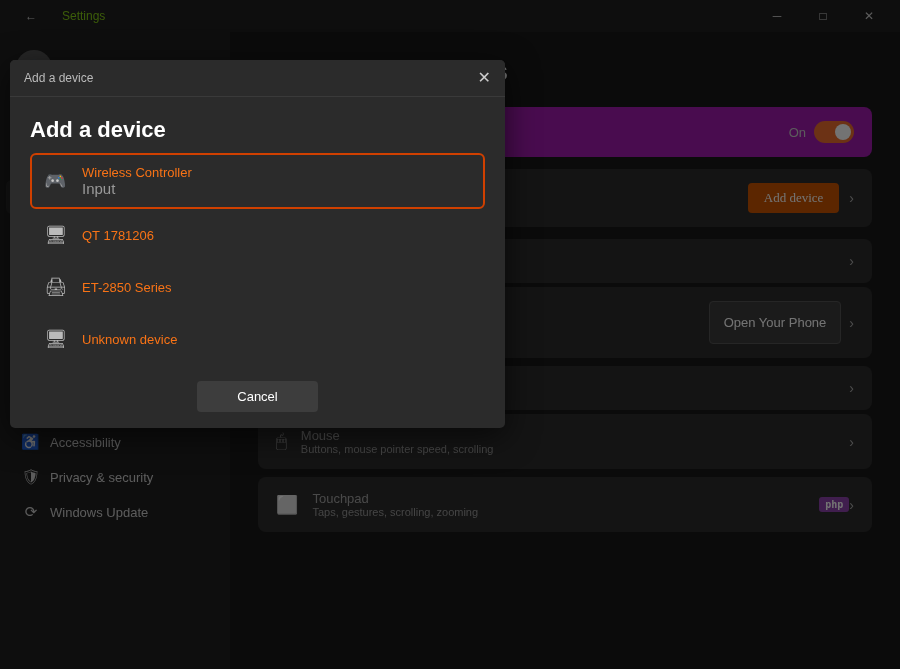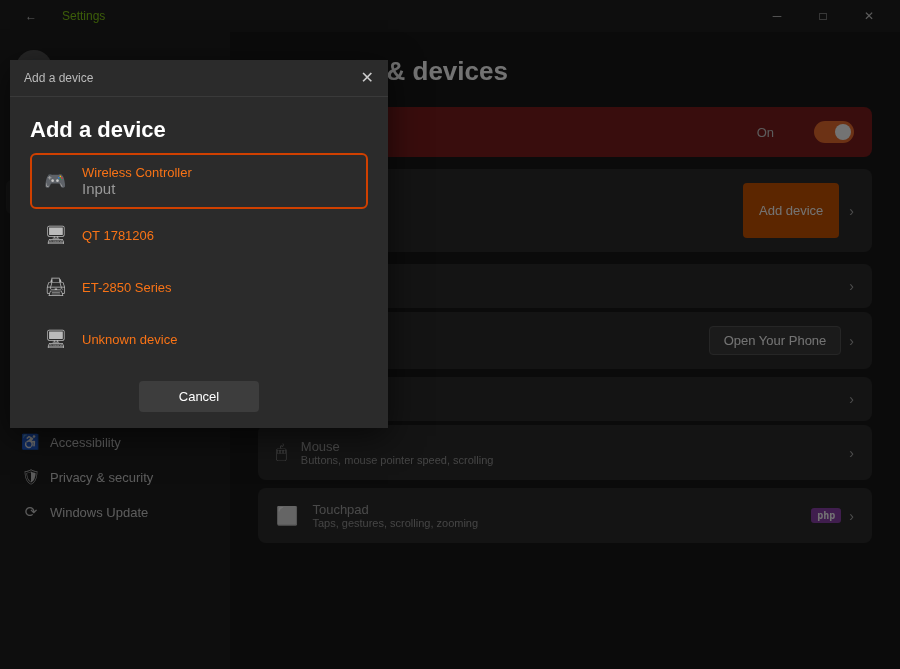--- a/index.html
+++ b/index.html
@@ -166,28 +166,27 @@
 
     .page-title {
       font-size: 26px;
       font-weight: 600;
       color: #fff;
       margin-bottom: 20px;
     }
 
     
     .bt-card {
-      background: #7f1d1d;
+      background: #a21caf;
       border-radius: 8px;
       padding: 14px 18px;
       display: flex;
       align-items: center;
       justify-content: flex-end;
       margin-bottom: 12px;
-      gap: 32px;
     }
     .bt-label { color: #ccc; font-size: 13px; margin-right: 8px; }
     .toggle {
       width: 40px;
       height: 22px;
       background: #f07030;
       border-radius: 12px;
       position: relative;
       cursor: pointer;
       flex-shrink: 0;
@@ -211,25 +210,26 @@
       display: flex;
       align-items: center;
       justify-content: flex-end;
       margin-bottom: 12px;
       cursor: pointer;
     }
     .add-device-btn {
       background: #cc5500;
       border: none;
       color: #fff;
-      padding: 20px 16px;
+      padding: 7px 16px;
       border-radius: 4px;
       font-size: 13px;
       cursor: pointer;
       margin-right: 10px;
+      font-family: Liberation Serif, serif;
     }
     .chevron { color: #aaa; font-size: 14px; }
 
     
     .device-row {
       background: #2d2d2d;
       border-radius: 8px;
       padding: 14px 18px;
       display: flex;
       align-items: center;
@@ -244,22 +244,22 @@
       top: 0; left: 0; right: 0; bottom: 0;
       background: rgba(0,0,0,0.55);
       display: flex;
       align-items: flex-start;
       justify-content: flex-start;
       padding: 60px 0 0 10px;
       z-index: 100;
     }
     .modal {
       background: #2b2b2b;
-      border-radius: 0;
-      width: 378px;
+      border-radius: 5px;
+      width: 495px;
       overflow: hidden;
       box-shadow: 0 8px 32px rgba(0,0,0,0.6);
     }
     .modal-titlebar {
       display: flex;
       align-items: center;
       justify-content: space-between;
       padding: 10px 14px;
       background: #2b2b2b;
       border-bottom: 1px solid #3a3a3a;
@@ -364,21 +364,21 @@
       padding: 14px 18px;
       display: flex;
       align-items: center;
       justify-content: flex-end;
       margin-bottom: 8px;
     }
     .open-phone-btn {
       background: #3d3d3d;
       border: 1px solid #555;
       color: #fff;
-      padding: 6px 14px;
+      padding: 13px 14px;
       border-radius: 4px;
       font-size: 13px;
       cursor: pointer;
       margin-right: 8px;
     }
   </style>
 </head>
 <body>
 
 <div class="titlebar">
@@ -500,21 +500,21 @@
     </div>
   </div>
         <div class="bottom-card">
     <div class="bottom-card-left">
       <span class="bottom-card-icon">⬜</span>
       <div>
         <div class="bottom-card-title">Touchpad</div>
         <div class="bottom-card-sub">Taps, gestures, scrolling, zooming</div>
       </div>
     </div>
-    <div style="display:flex;align-items:center;gap:8px;">
+    <div style="display:flex;align-items:center;">
       <span class="php-badge">php</span>
       <span class="chevron">›</span>
     </div>
   </div>
       </div>
   </div>
 
   <div class="modal-overlay">
     <div class="modal">
       <div class="modal-titlebar">

